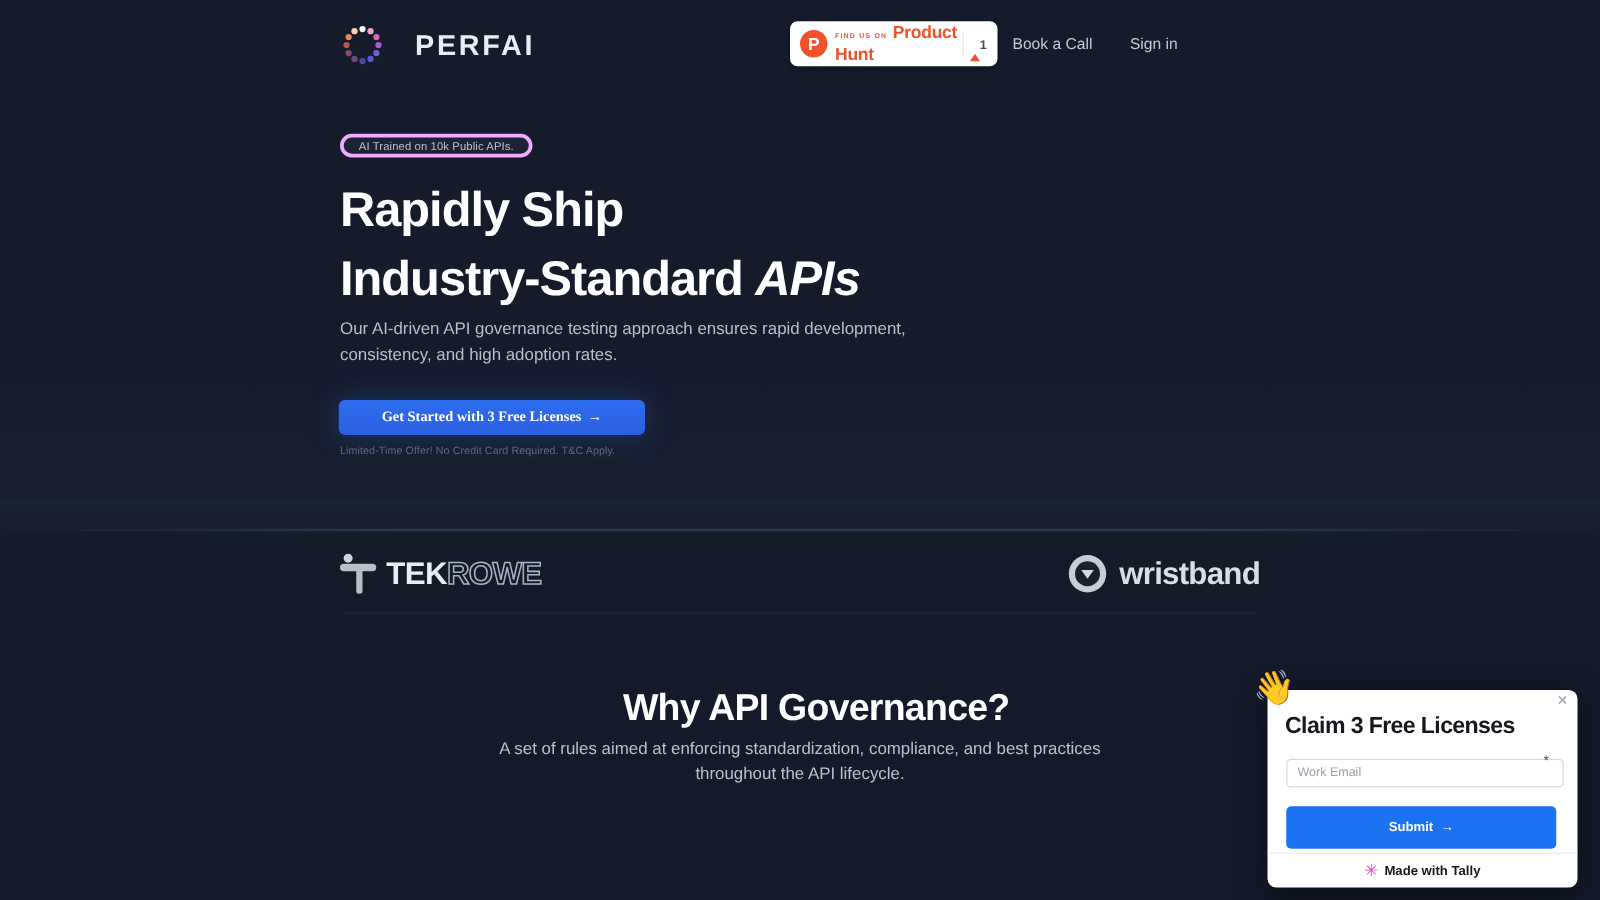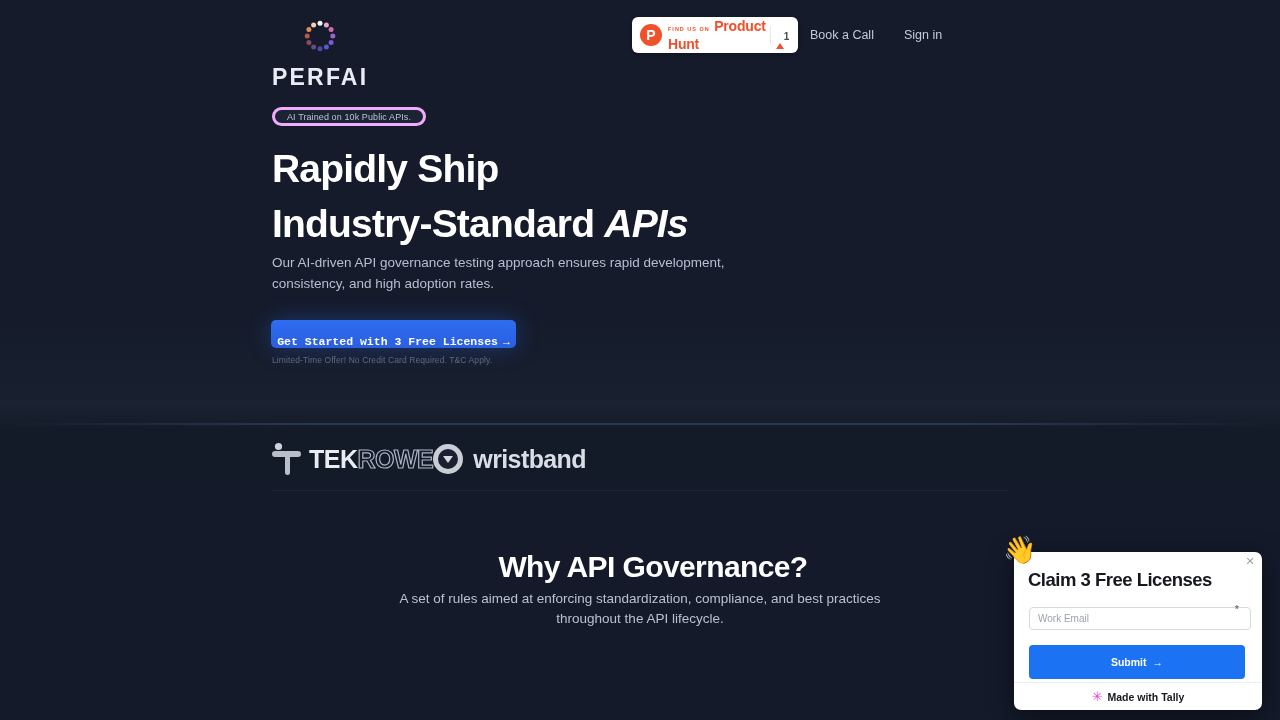--- a/index.html
+++ b/index.html
@@ -25,21 +25,21 @@
     background: linear-gradient(90deg, rgba(40,55,80,0) 0%, rgba(48,66,95,.75) 25%, rgba(48,66,95,.75) 75%, rgba(40,55,80,0) 100%);
   }
 
   
   .header {
     position: absolute; top: 0; left: 0; width: 1280px; height: 70px;
     display: flex; align-items: center;
   }
   .logo-wrap {
     position: absolute; left: 272px; top: 18px;
-    display: flex; align-items: center; gap: 10px; flex-direction: column;
+    display: flex; align-items: center; gap: 24px;
   }
   .logo-ring { width: 36px; height: 36px; position: relative; }
   .logo-text {
     font-size: 23px; font-weight: 700; letter-spacing: 2.2px;
     color: #e8ecf4; font-family: "Liberation Sans", sans-serif;
   }
 
   .ph-badge {
     position: absolute; left: 632px; top: 17px;
     width: 166px; height: 36px;
@@ -100,37 +100,37 @@
     position: absolute; left: 272px; top: 252px; width: 490px;
     font-size: 13.5px; color: #b6bfd0; line-height: 21px;
   }
 
   .cta {
     position: absolute; left: 271px; top: 320px;
     width: 245px; height: 28px;
     background: linear-gradient(180deg, #2f6df0 0%, #2a5fe0 100%);
     border: none; border-radius: 5px; cursor: pointer;
     color: #fff; font-size: 11.5px; font-weight: 700;
-    font-family: Liberation Mono, monospace;
-    display: flex; align-items: flex-end; justify-content: center; gap: 5px;
+    font-family: Liberation Serif, serif;
+    display: flex; align-items: center; justify-content: center; gap: 5px;
     box-shadow: 0 0 22px rgba(45,105,235,.35);
   }
   .fineprint {
     position: absolute; left: 272px; top: 355px;
     font-size: 8.5px; color: #5f6a7e; letter-spacing: .1px;
   }
 
   
   .logoband {
     position: absolute; top: 428px; left: 0; width: 1280px; height: 62px;
     background: #131a28;
   }
   .logoband-inner {
     position: absolute; left: 272px; top: 0; width: 736px; height: 62px;
-    display: flex; align-items: center; justify-content: flex-start;
+    display: flex; align-items: center; justify-content: space-between;
   }
   .band-underline {
     position: absolute; left: 272px; top: 490px; width: 736px; height: 1px;
     background: #1c2535;
   }
 
   .tek { display: flex; align-items: center; gap: 7px; }
   .tek-mark { width: 30px; height: 34px; position: relative; }
   .tek-word { font-size: 25px; font-weight: 700; letter-spacing: -0.5px; line-height: 26px; }
   .tek-word .b { color: #e9edf3; }

